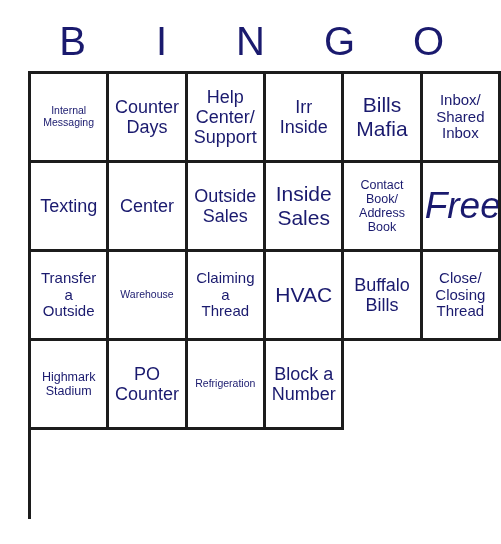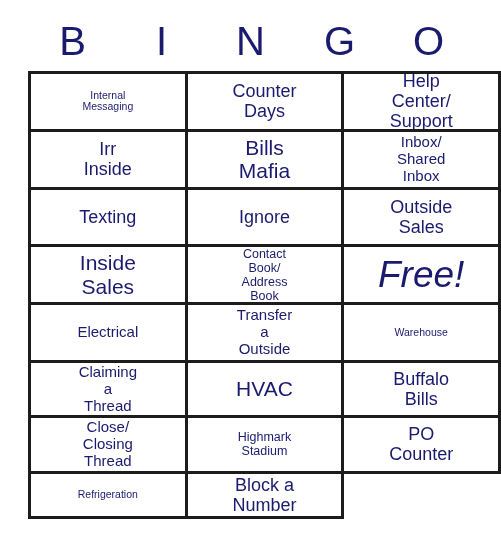--- a/index.html
+++ b/index.html
@@ -41,21 +41,21 @@
   #grid {
     position: absolute;
     left: 28px;
     top: 71px;
     width: 473px;
     height: 448px;
     border-top: 3px solid #1c1c1c;
     border-left: 3px solid #1c1c1c;
     box-sizing: border-box;
     display: grid;
-    grid-template-columns: repeat(3, 1fr);
+    grid-template-columns: repeat(6, 1fr);
     grid-template-rows: repeat(5, 1fr);
   }
   .cell {
     border-right: 3px solid #1c1c1c;
     border-bottom: 3px solid #1c1c1c;
     box-sizing: border-box;
     display: flex;
     align-items: center;
     justify-content: center;
     text-align: center;
@@ -116,41 +116,38 @@
       </div>
       <div class="cell sz-m">
         <span class="cell-text">Inbox/
 Shared
 Inbox</span>
       </div>
       <div class="cell sz-l">
         <span class="cell-text">Texting</span>
       </div>
       <div class="cell sz-l">
-        <span class="cell-text">Ignore</span>
+        <span class="cell-text">Center</span>
       </div>
       <div class="cell sz-l">
         <span class="cell-text">Outside
 Sales</span>
       </div>
       <div class="cell sz-xl">
         <span class="cell-text">Inside
 Sales</span>
       </div>
       <div class="cell sz-s">
         <span class="cell-text">Contact
 Book/
 Address
 Book</span>
       </div>
       <div class="cell sz-free">
         <span class="cell-text">Free!</span>
-      </div>
-      <div class="cell sz-m">
-        <span class="cell-text">Electrical</span>
       </div>
       <div class="cell sz-m">
         <span class="cell-text">Transfer
 a
 Outside</span>
       </div>
       <div class="cell sz-xs">
         <span class="cell-text">Warehouse</span>
       </div>
       <div class="cell sz-m">

